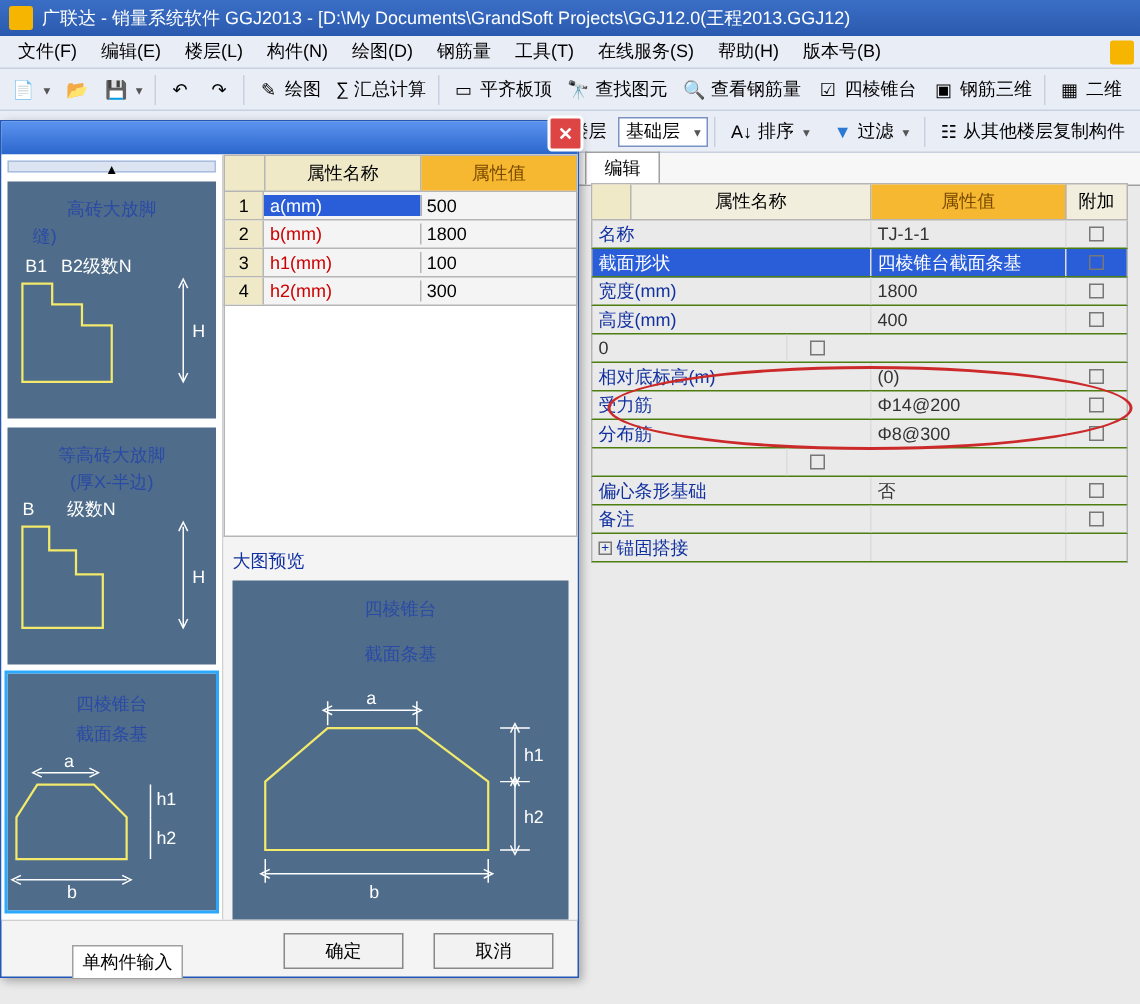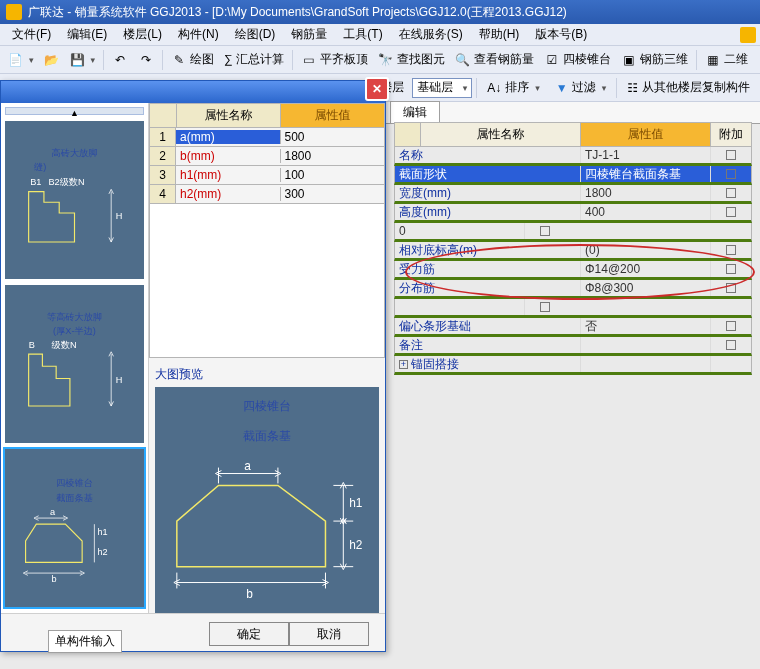--- a/index.html
+++ b/index.html
@@ -28,60 +28,60 @@
 
   
   .right-table { position:absolute; left:394px; top:122px; width:358px; }
   .rt-head { display:flex; background:#f2eede; border:1px solid #b5b5b5; }
   .rt-head > div { text-align:center; padding:3px 0; border-right:1px solid #b5b5b5;}
   .rt-head > div:last-child { border-right:none; }
   .rt-col1 { width:26px; background:#efe9c8; }
   .rt-colA { width:160px; }
   .rt-colB { width:130px; }
   .rt-colC { width:40px; }
-  .rt-row { display:flex; border-left:1px solid #b5b5b5; border-right:1px solid #b5b5b5; border-bottom:3px solid #4d7c0f; height:19px; align-items:center;}
+  .rt-row { display:flex; border-left:1px solid #b5b5b5; border-right:1px solid #b5b5b5; border-bottom:1px solid #4d7c0f; height:19px; align-items:center;}
   .rt-row > div { padding:1px 4px; border-right:1px solid #dcdcdc; height:100%; display:flex; align-items:center;}
   .rt-row > div:last-child { border-right:none; justify-content:center; }
   .rt-row .a { width:186px; color:#1030a0; }
   .rt-row .b { width:130px; color:#333; }
   .rt-row .c { width:40px; }
   .rt-row.sel { background:#2a5ed8; color:#fff;text-align:center;}
   .rt-row.sel .a, .rt-row.sel .b { color:#fff; }
   .rt-row.group .a { color:#1030a0; font-weight:normal; }
   .rt-row .plus { display:inline-block; width:9px; height:9px; border:1px solid #777; text-align:center; line-height:7px; font-size:9px; margin-right:3px;}
   .chk { width:10px; height:10px; border:1px solid #777; }
 
   .ellipse { position:absolute; border:2px solid #cc2a2a; border-radius:50%; pointer-events:none; }
 
   
   .dialog { position:absolute; left:0; top:80px; width:386px; height:572px; background:#f4f4f4; border:1px solid #2158b8; box-shadow:2px 2px 6px rgba(0,0,0,.3); }
   .dlg-title { background:linear-gradient(#5b93ef,#2b66cc); height:22px; display:flex; align-items:center; color:#fff; padding:0 6px; }
   .dlg-close { position:absolute; right:-4px; top:-4px; width:24px; height:24px; background:#d44; border-radius:3px; border:2px solid #fff; color:#fff; display:flex; align-items:center; justify-content:center; font-weight:bold; cursor:pointer;}
   .dlg-body { display:flex; height:510px; }
   .dlg-shapes { width:148px; background:#fff; padding:4px; overflow:hidden; display:flex; flex-direction:column; gap:6px; border-right:1px solid #cfcfcf;}
-  .shape-card { background:#4f6d8a; color:#fff; padding:16px; position:relative; height:158px;}
+  .shape-card { background:#4f6d8a; color:#fff; padding:0; position:relative; height:158px;}
   .shape-card.sel { outline:2px solid #2aa9ff; }
   .shape-svg { width:100%; height:100%; }
 
   .dlg-right { flex:1; background:#f4f4f4; display:flex; flex-direction:column;}
   .param-head { display:flex; background:#efe9c8; border:1px solid #b5b5b5; }
   .param-head .h1 { width:26px; } 
   .param-head .h2 { flex:1; text-align:center; padding:3px 0; border-left:1px solid #b5b5b5; border-right:1px solid #b5b5b5;}
   .param-head .h3 { flex:1; text-align:center; padding:3px 0; background:#f6b731; color:#7a4a00;}
   .param-row { display:flex; border:1px solid #b5b5b5; border-top:none; height:19px; align-items:center; }
   .param-row .ix { width:26px; text-align:center; background:#efe9c8; border-right:1px solid #b5b5b5; height:100%; display:flex; align-items:center; justify-content:center;}
   .param-row .nm { flex:1; padding:0 4px; color:#c00; border-right:1px solid #b5b5b5;}
   .param-row .val { flex:1; padding:0 4px;}
   .param-row.sel .nm { background:#2a5ed8; color:#fff; }
 
   .preview-label { color:#1030a0; padding:4px 6px;}
   .preview-box { background:#4f6d8a; margin:0 6px; height:226px; position:relative;}
   .preview-title { color:#2b4aa5; background:none; text-align:center; font-size:26px; font-family:SimSun; line-height:30px; padding-top:4px;}
 
-  .dlg-buttons { display:flex; justify-content:flex-end; gap:0; padding:8px 16px; border-top:1px solid #cfcfcf; }
+  .dlg-buttons { display:flex; justify-content:flex-end; gap:20px; padding:8px 16px; border-top:1px solid #cfcfcf; }
   .dlg-buttons button { width:80px; height:24px; background:#f2f2f2; border:1px solid #888; cursor:pointer;}
 
   .bottom-tab { position:absolute; left:48px; bottom:16px; font-family:SimSun; padding:2px 6px; border:1px solid #a0a0a0; background:#fff; }
 </style>
 </head>
 <body>
 
 <div class="title-bar">
   <span class="logo"></span>
   <span>广联达 - 销量系统软件 GGJ2013 - [D:\My Documents\GrandSoft Projects\GGJ12.0(王程2013.GGJ12)</span>

